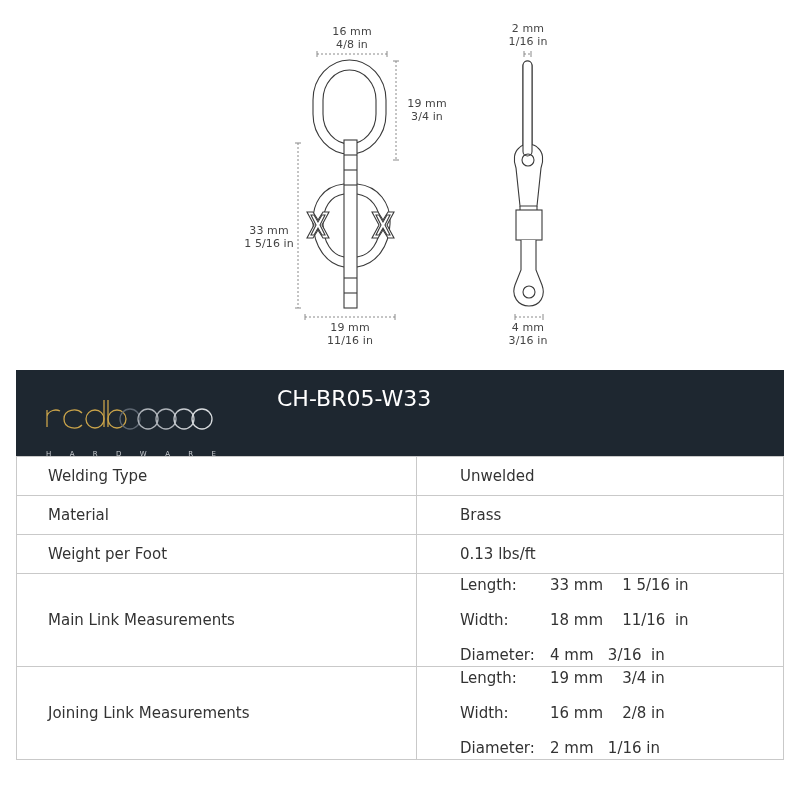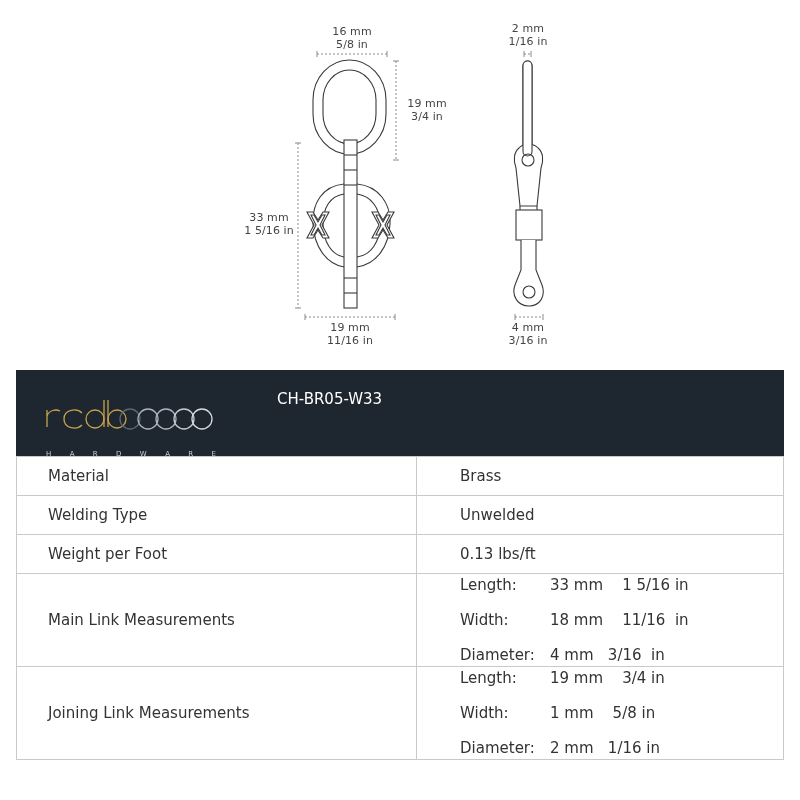--- a/index.html
+++ b/index.html
@@ -16,21 +16,21 @@
     position: absolute; left: 16px; top: 370px; width: 768px; height: 86px;
     background: #1e2730;
   }
   .logo { position: absolute; left: 28px; top: 22px; width: 180px; height: 52px; }
   .hw-letters {
     position: absolute; left: 2px; top: 58px; width: 170px;
     display: flex; justify-content: space-between;
     font-size: 7px; color: #c9ccd0; letter-spacing: 0;
   }
   .title-block { position: absolute; left: 261px; top: 17px; color: #ffffff; }
-  .title-block .sku { font-size: 15px; line-height: 24px; }
+  .title-block .sku { font-size: 22px; line-height: 24px; }
   .title-block .name { font-size: 17px; line-height: 24px; }
 
   table.specs {
     position: absolute; left: 16px; top: 456px; width: 768px;
     border-collapse: collapse; table-layout: fixed;
   }
   table.specs td {
     border: 1px solid #c9c9c9; font-size: 15px; color: #333; vertical-align: middle;
     padding: 0;
   }
@@ -104,27 +104,27 @@
       <rect x="516" y="210" width="26" height="30" fill="#ffffff"></rect>
       <line x1="520" y1="206" x2="520" y2="210"></line>
         <line x1="537" y1="206" x2="537" y2="210"></line>
       <path d="M521 240 L521 270 L515 285 C511 296 518 306 529 306 C540 306 546 296 542 285 L536 270 L536 240" fill="#ffffff"></path>
       <circle cx="529" cy="292" r="6"></circle>
     </g>
   </svg>
 
   <div class="dim-label" style="left:318px;top:25px;width:68px;">
     <div>16 mm</div>
-    <div>5/8 in</div>
+    <div>4/8 in</div>
   </div>
   <div class="dim-label" style="left:403px;top:97px;width:48px;">
     <div>19 mm</div>
     <div>3/4 in</div>
   </div>
-  <div class="dim-label" style="left:240px;top:211px;width:58px;">
+  <div class="dim-label" style="left:240px;top:224px;width:58px;">
     <div>33 mm</div>
     <div>1 5/16 in</div>
   </div>
   <div class="dim-label" style="left:316px;top:321px;width:68px;">
     <div>19 mm</div>
     <div>11/16 in</div>
   </div>
   <div class="dim-label" style="left:498px;top:22px;width:60px;">
     <div>2 mm</div>
     <div>1/16 in</div>
@@ -168,26 +168,26 @@
     </div>
   </div>
   <div class="title-block">
     <div class="sku">CH-BR05-W33</div>
   </div>
 </div>
 
 <table class="specs">
   <tbody>
       <tr class="r-short">
+    <td class="k">Welding Type</td>
+    <td class="v">Unwelded</td>
+  </tr>
+  <tr class="r-short">
     <td class="k">Material</td>
     <td class="v">Brass</td>
-  </tr>
-  <tr class="r-short">
-    <td class="k">Welding Type</td>
-    <td class="v">Unwelded</td>
   </tr>
   <tr class="r-short">
     <td class="k">Weight per Foot</td>
     <td class="v">0.13 lbs/ft</td>
   </tr>
   <tr class="r-tall1">
     <td class="k">Main Link Measurements</td>
     <td class="v">
       <div class="meas">
         <span class="lbl">Length:</span>
@@ -199,20 +199,20 @@
       </div>
     </td>
   </tr>
   <tr class="r-tall2">
     <td class="k">Joining Link Measurements</td>
     <td class="v">
       <div class="meas">
         <span class="lbl">Length:</span>
         <span class="val">19 mm    3/4 in</span>
         <span class="lbl">Width:</span>
-        <span class="val">1 mm    5/8 in</span>
+        <span class="val">16 mm    2/8 in</span>
         <span class="lbl">Diameter:</span>
         <span class="val">2 mm   1/16 in</span>
       </div>
     </td>
   </tr>
 </tbody>
   </table>
 
 </body></html>

